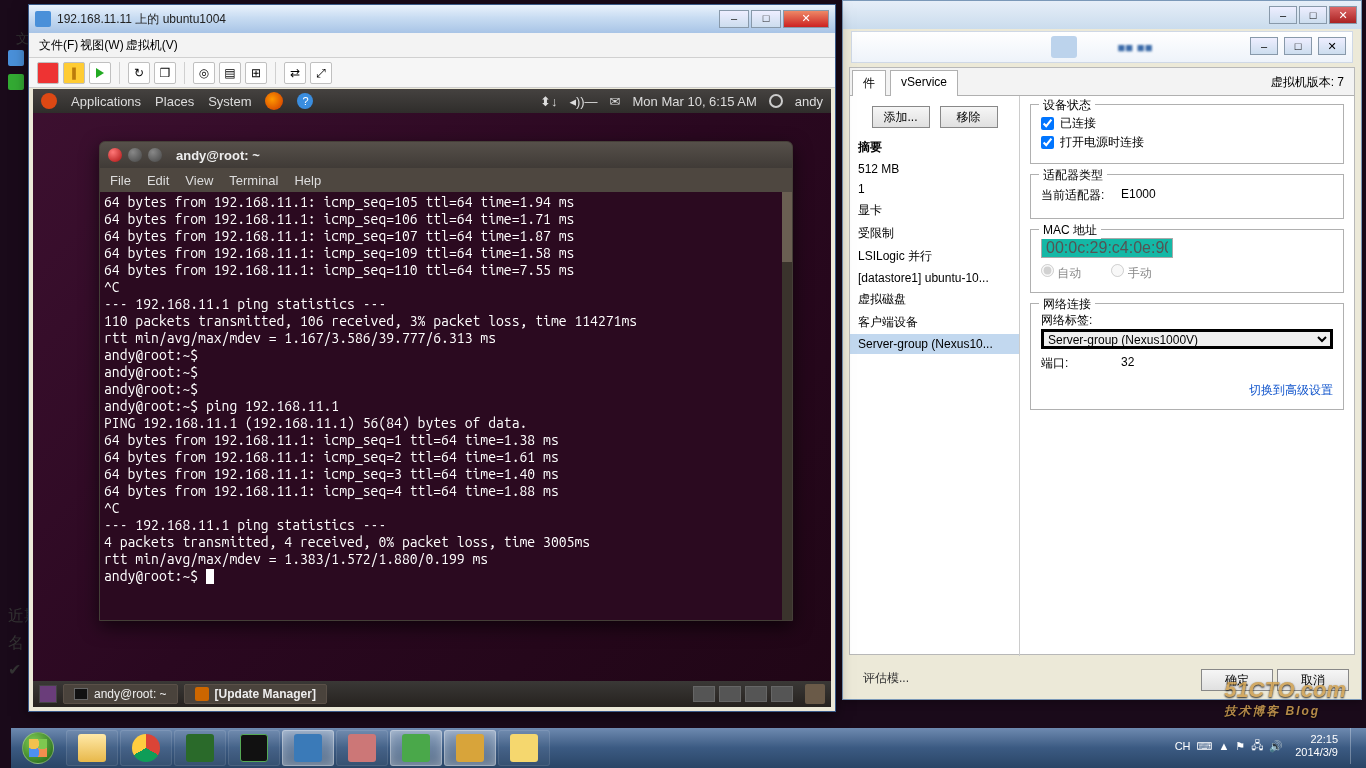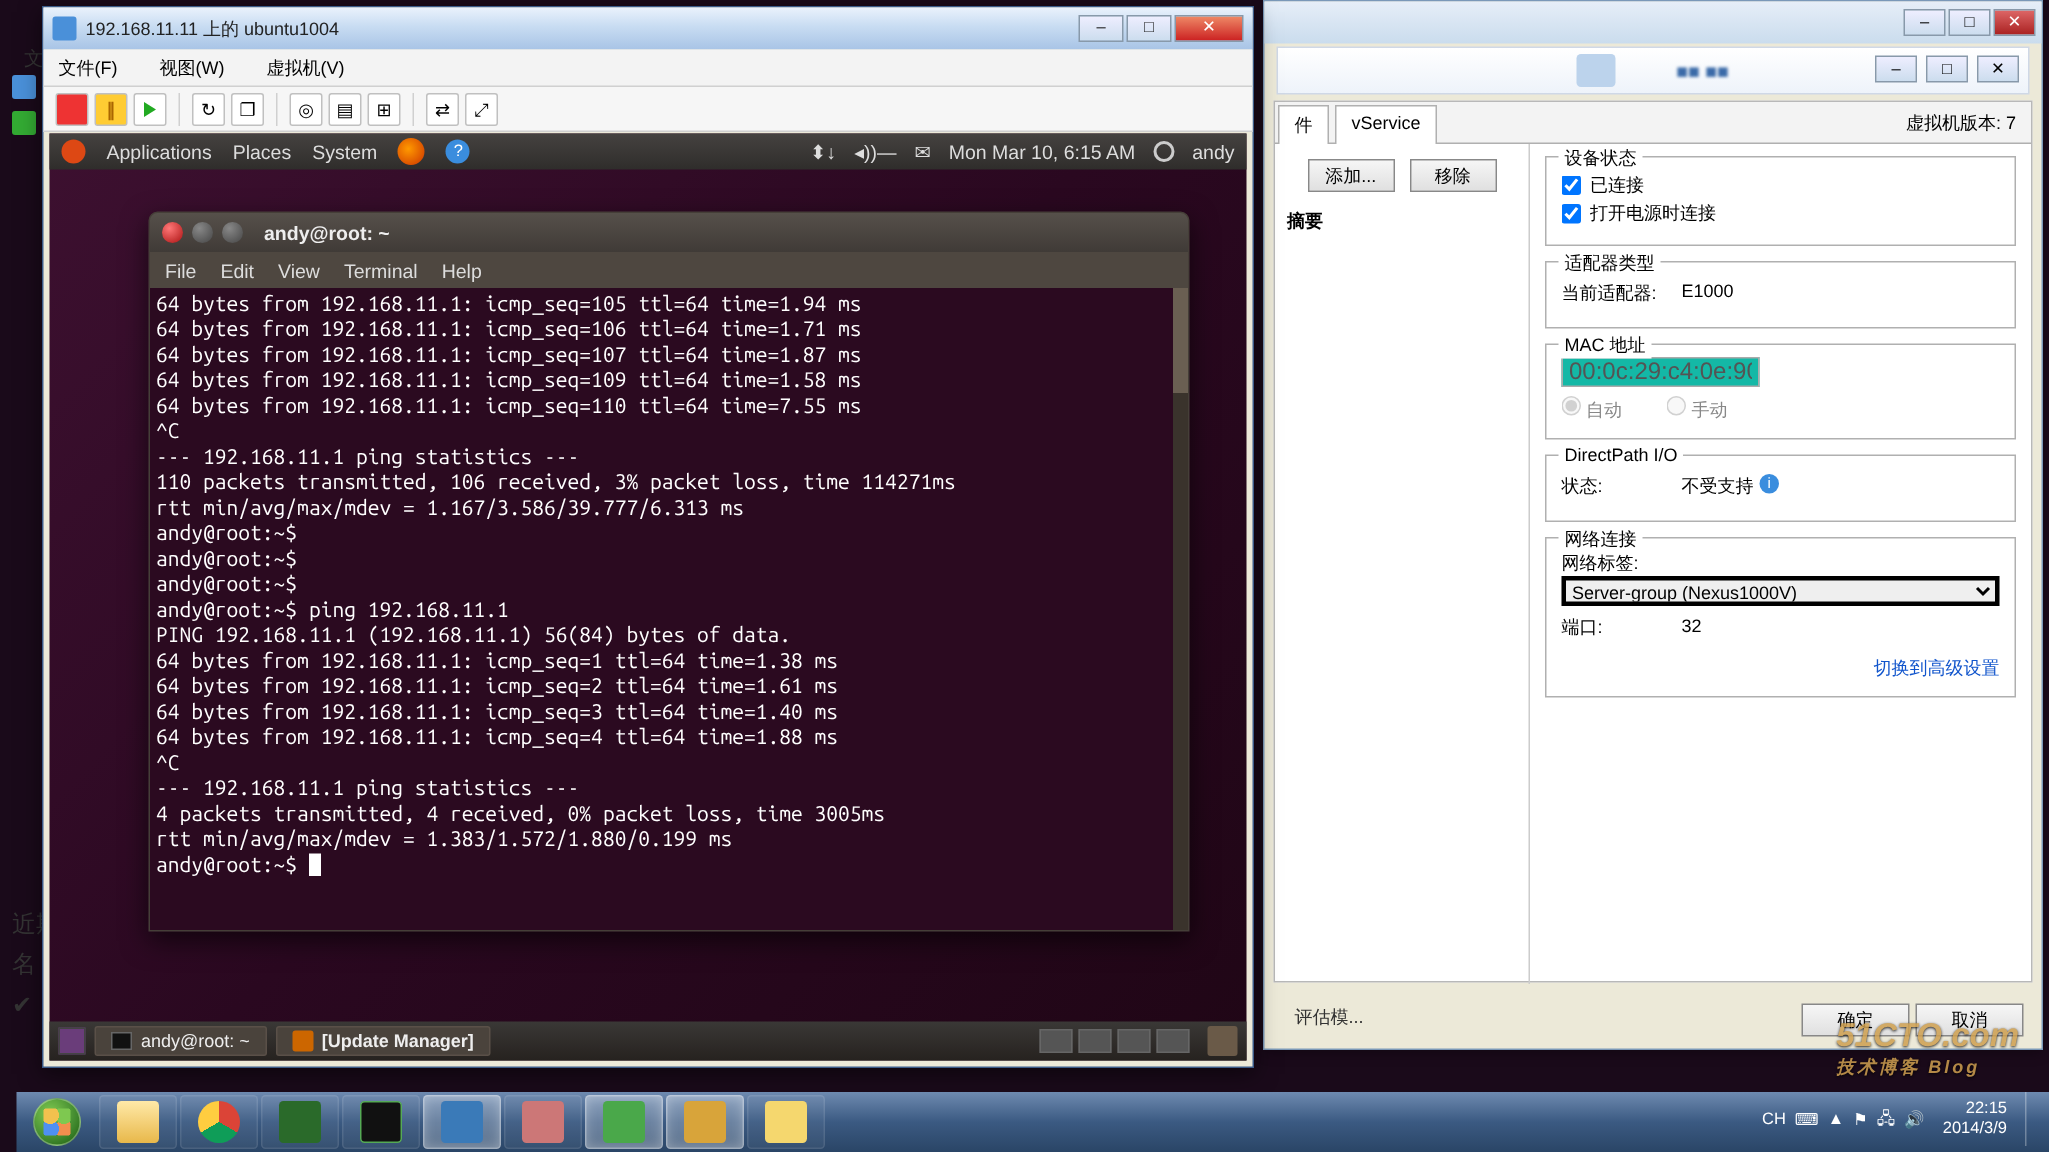--- a/index.html
+++ b/index.html
@@ -61,21 +61,21 @@
 .link{color:#1155cc;cursor:pointer;float:right;margin-top:6px;text-align:right;}
 .info-ico{display:inline-block;width:13px;height:13px;border-radius:50%;background:#3a8dde;color:#fff;text-align:center;line-height:13px;font-size:10px;margin-left:4px;}
 
 
 .vmwin { position:absolute; top:4px; left:28px; width:808px; height:708px; background:#ece9d8; border:1px solid #3a5a88; box-shadow:0 4px 14px rgba(0,0,0,.5);}
 .vm-titlebar { height:28px; background:linear-gradient(to bottom,#eaf2fc,#c8dcf2 45%,#a8c4e6); display:flex; align-items:center; padding:0 6px; font-size:12px; color:#222;}
 .vm-title-icon{width:16px;height:16px;background:#4a90d9;border-radius:2px;margin-right:6px;}
 .vm-titlebtns{margin-left:auto;display:flex;}
 .vm-tbtn{width:30px;height:18px;margin-left:2px;background:linear-gradient(#eef,#cde);border:1px solid #89a;text-align:center;line-height:15px;font-size:11px;}
 .vm-tbtn.close{background:linear-gradient(#e86,#c22);color:#fff;width:46px;}
-.vm-menu { height:22px; background:#f3f3f3; display:flex; align-items:center; gap:28px; padding:12px 10px; border-bottom:1px solid #d0d0d0; font-size:12px;}
+.vm-menu { height:22px; background:#f3f3f3; display:flex; align-items:center; gap:2px; padding:12px 10px; border-bottom:1px solid #d0d0d0; font-size:12px;}
 .vm-toolbar { height:30px; background:#f6f6f6; display:flex; align-items:center; gap:4px; padding:0 8px; border-bottom:1px solid #cfcfcf;}
 .tbico { width:22px; height:22px; border:1px solid #c0c0c0; border-radius:2px; background:#fff; display:flex; align-items:center; justify-content:center;}
 .tbico.red{background:#e33;}
 .tbico.yel{background:#fc3;}
 .tbico.grn svg{fill:#2a2;}
 .tbsep{width:1px;height:22px;background:#d0d0d0;margin:0 4px;}
 
 
 .console { position:absolute; top:84px; left:4px; right:4px; bottom:4px; background:linear-gradient(135deg,#3d1030 0%,#2a0820 50%,#200616 100%);}
 .ub-top { height:24px; background:linear-gradient(to bottom,#454240,#2f2d2b); color:#ddd; display:flex; align-items:center; font-size:13px; padding:0 8px; gap:14px;}
@@ -139,20 +139,31 @@
       <div class="vs-tab">vService</div>
       <span class="vs-vmver">虚拟机版本: 7</span>
     </div>
     <div class="vs-body">
       <div class="vs-left">
         <div class="vs-left-head">
           <button>添加...</button>
           <button>移除</button>
         </div>
         <div class="vs-row" style="font-weight:bold">摘要</div>
+        <div id="hwlist">
+            <div class="vs-row">512 MB</div>
+            <div class="vs-row">1</div>
+            <div class="vs-row">显卡</div>
+            <div class="vs-row">受限制</div>
+            <div class="vs-row">LSILogic 并行</div>
+            <div class="vs-row">[datastore1] ubuntu-10...</div>
+            <div class="vs-row">虚拟磁盘</div>
+            <div class="vs-row">客户端设备</div>
+            <div class="vs-row sel">Server-group (Nexus10...</div>
+          </div>
       </div>
       <div class="vs-right">
         <div class="fieldset">
           <span class="legend">设备状态</span>
           <label class="chk">
               <input type="checkbox" checked="" style="">
               <span>已连接</span>
             </label>
           <label class="chk">
               <input type="checkbox" checked="" style="">
@@ -166,28 +177,20 @@
               <span>E1000</span>
             </div>
         </div>
         <div class="fieldset">
           <span class="legend">MAC 地址</span>
           <input class="macbox" disabled="" value="00:0c:29:c4:0e:90" style="">
           <div class="radio-row">
             <label><input type="radio" checked="" disabled="" style=""> <span>自动</span></label>
             <label><input type="radio" disabled="" style=""> <span>手动</span></label>
           </div>
-        </div>
-        <div class="fieldset">
-          <span class="legend">DirectPath I/O</span>
-          <div class="kv">
-              <span class="k">状态:</span>
-              <span>不受支持</span>
-              <span class="info-ico">i</span>
-            </div>
         </div>
         <div class="fieldset">
           <span class="legend">网络连接</span>
           <div>网络标签:</div>
           <select class="netsel"><option>Server-group (Nexus1000V)</option></select>
           <div class="kv" style="margin-top:6px">
               <span class="k">端口:</span>
               <span>32</span>
             </div>
           <span class="link">切换到高级设置</span>

